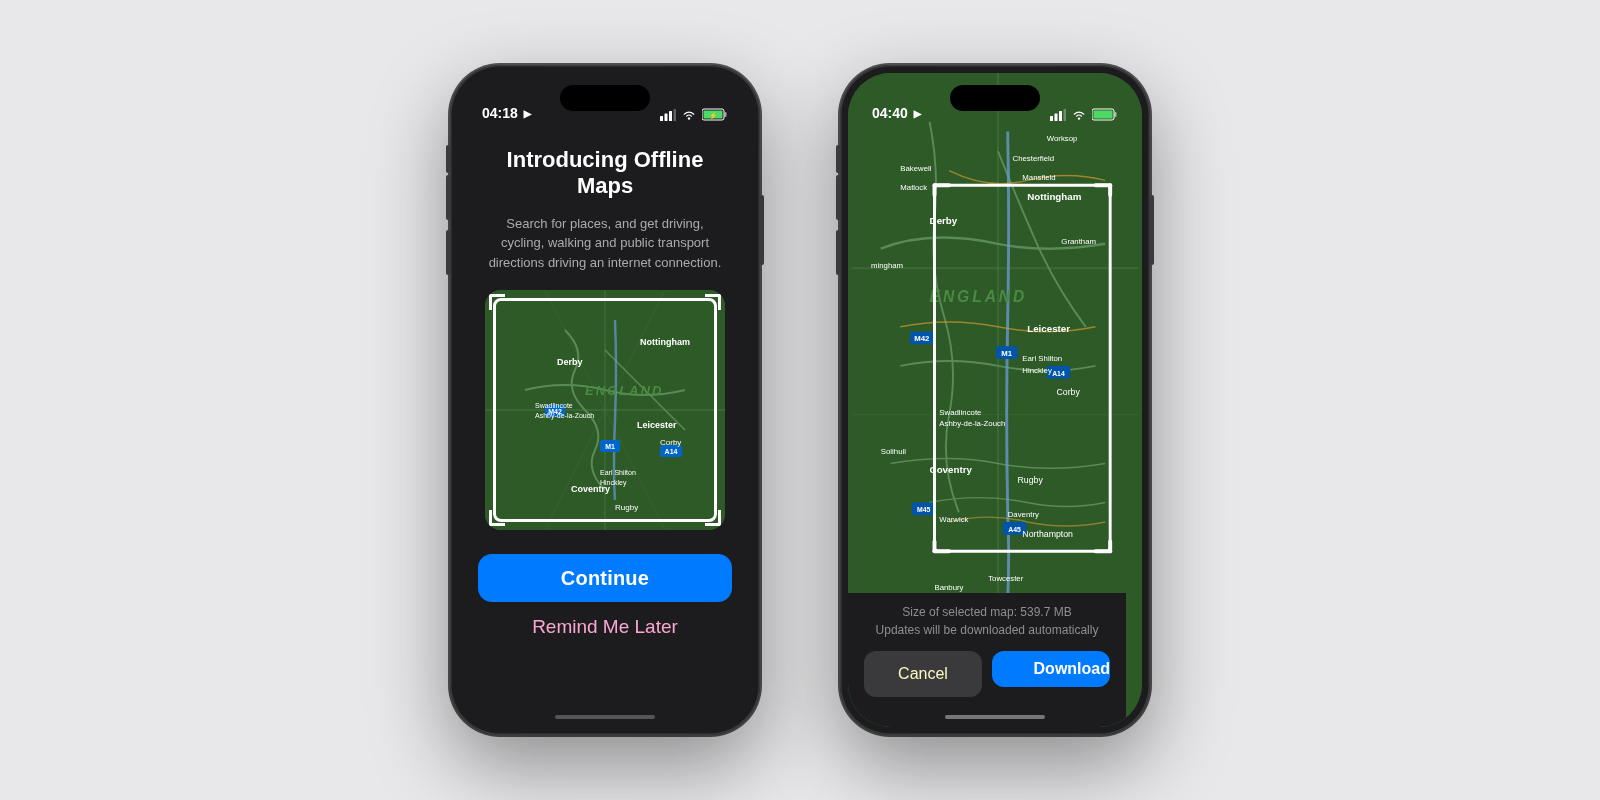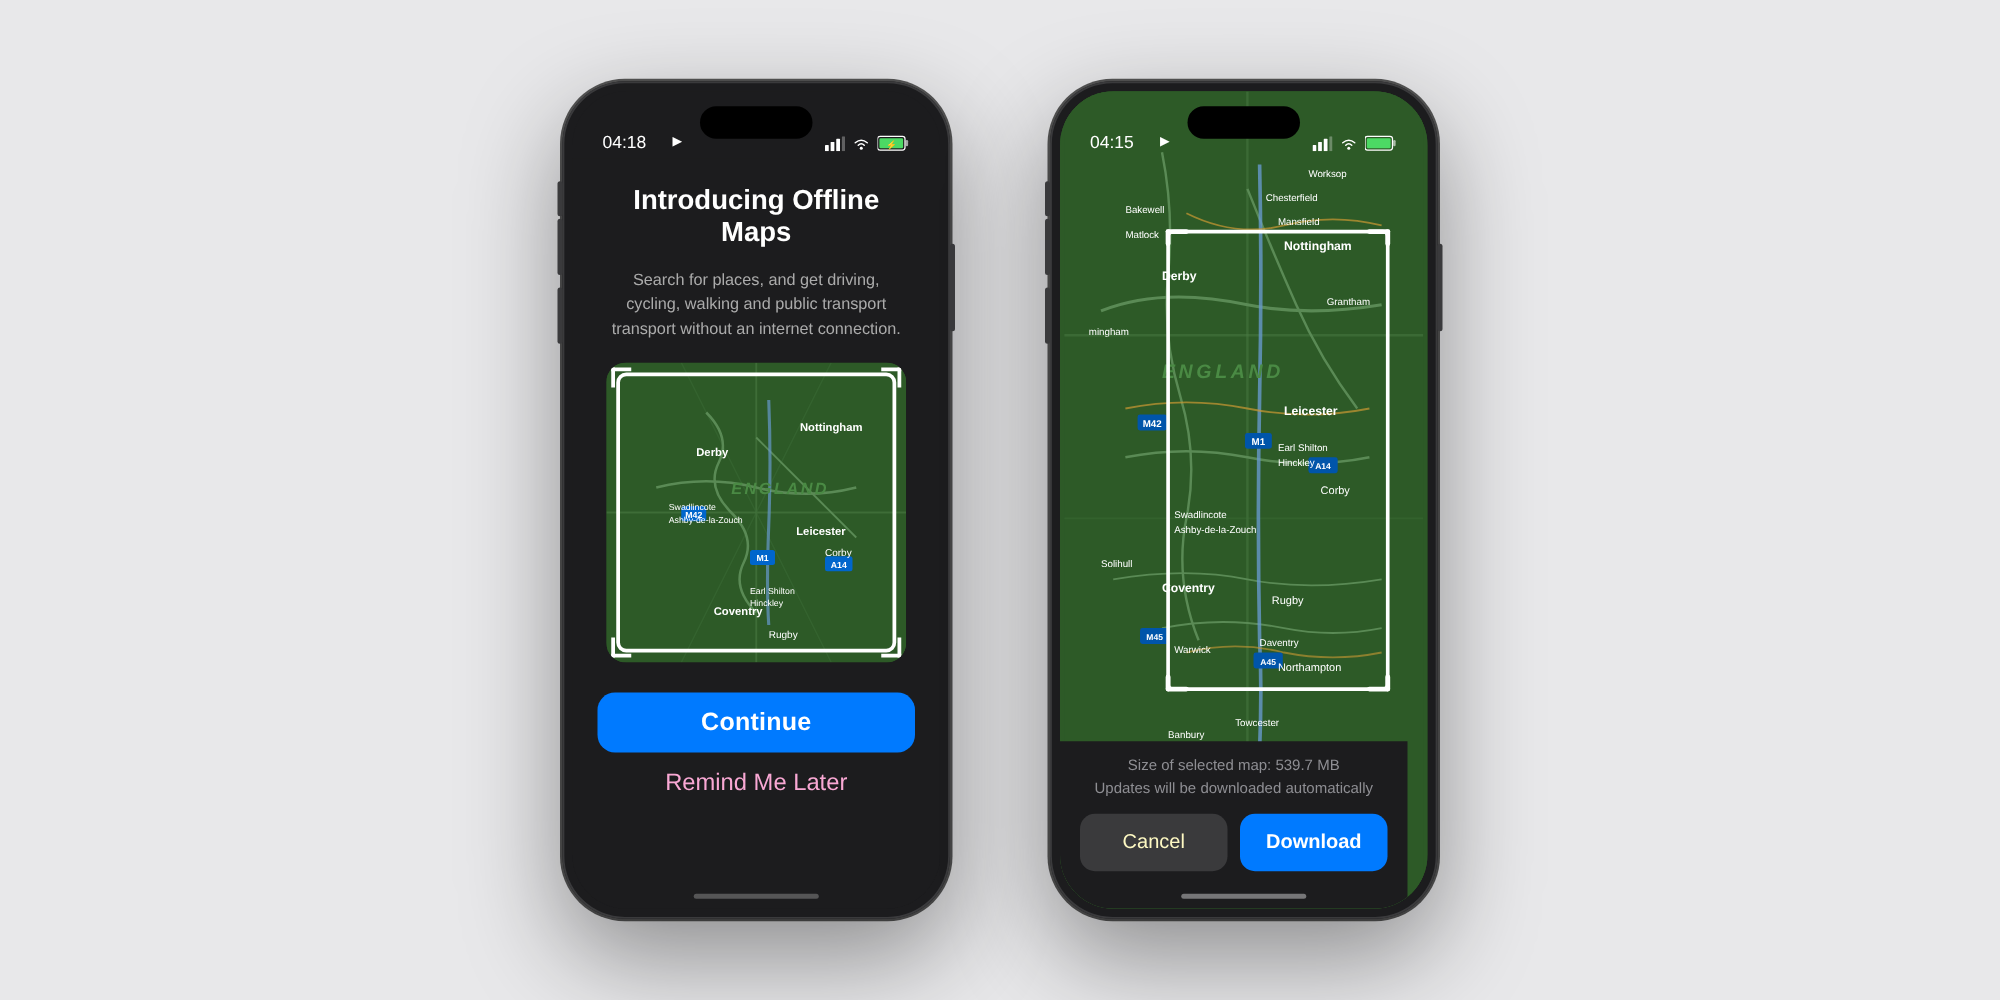--- a/index.html
+++ b/index.html
@@ -58,23 +58,23 @@
       padding: 0 24px 6px;
       z-index: 9;
       color: white;
       font-size: 13px;
       font-weight: 600;
     }
 
     .status-time {
       display: flex;
       align-items: center;
-      gap: 18px;
+      gap: 3px;
       font-size: 14px;
-      font-weight: 400;
+      font-weight: 700;
     }
 
     .status-icons {
       display: flex;
       align-items: center;
       gap: 5px;
     }
 
     
     .phone-dark .phone-inner {
@@ -229,28 +229,29 @@
       border: none;
       border-radius: 12px;
       color: #fef9c3;
       font-size: 16px;
       font-weight: 500;
       cursor: pointer;
     }
 
     .btn-download {
       flex: 1;
-      height: 46px;
+      height: 36px;
       background: #007AFF;
       border: none;
       border-radius: 12px;
       color: white;
       font-size: 16px;
       font-weight: 600;
       cursor: pointer;
+      text-align: right;
     }
 
     .phone-side-btn {
       position: absolute;
       background: #3a3a3c;
       border-radius: 3px;
     }
 
     .btn-power {
       right: -4px;
@@ -354,21 +355,21 @@
           <rect x="22.5" y="4" width="2" height="5" rx="1" fill="white" opacity="0.6"></rect>
           <rect x="1.5" y="2.5" width="19" height="8" rx="1" fill="#4CD964"></rect>
           <text x="7" y="10" fill="#000" font-size="7" font-weight="bold">⚡</text>
         </svg>
       </div>
     </div>
 
     <div class="phone-content-dark">
       <h1 class="intro-title">Introducing
 Offline Maps</h1>
-      <p class="intro-desc">Search for places, and get driving, cycling, walking and public transport transport without an internet connection.</p>
+      <p class="intro-desc">Search for places, and get driving, cycling, walking and public transport directions driving an internet connection.</p>
 
       <div class="map-preview">
         <div class="map-bg">
           <svg class="map-svg" viewBox="0 0 240 240" xmlns="http://www.w3.org/2000/svg">
 
             <rect width="240" height="240" fill="#2d5a27"></rect>
 
             <line x1="120" y1="0" x2="120" y2="240" stroke="#4a7a44" stroke-width="1.5" opacity="0.6"></line>
             <line x1="0" y1="120" x2="240" y2="120" stroke="#4a7a44" stroke-width="1.5" opacity="0.6"></line>
             <line x1="60" y1="0" x2="180" y2="240" stroke="#3d6e38" stroke-width="1" opacity="0.5"></line>
@@ -421,21 +422,21 @@
   <div class="phone-side-btn btn-silent"></div>
   <div class="phone-side-btn btn-vol-up"></div>
   <div class="phone-side-btn btn-vol-down"></div>
   <div class="phone-side-btn btn-power"></div>
 
   <div class="phone-inner">
     <div class="dynamic-island"></div>
 
     <div class="status-bar-map">
       <div class="status-time">
-        <span>04:15</span>
+        <span>04:40</span>
         <span style="font-size:10px; margin-left:3px;">▶</span>
       </div>
       <div class="status-icons">
         <svg width="16" height="12" viewBox="0 0 16 12">
           <rect x="0" y="7" width="3" height="5" fill="white" rx="0.5"></rect>
           <rect x="4.5" y="4.5" width="3" height="7.5" fill="white" rx="0.5"></rect>
           <rect x="9" y="2" width="3" height="10" fill="white" rx="0.5"></rect>
           <rect x="13.5" y="0" width="2.5" height="12" fill="white" opacity="0.3" rx="0.5"></rect>
         </svg>
         <svg width="16" height="12" viewBox="0 0 20 14">

